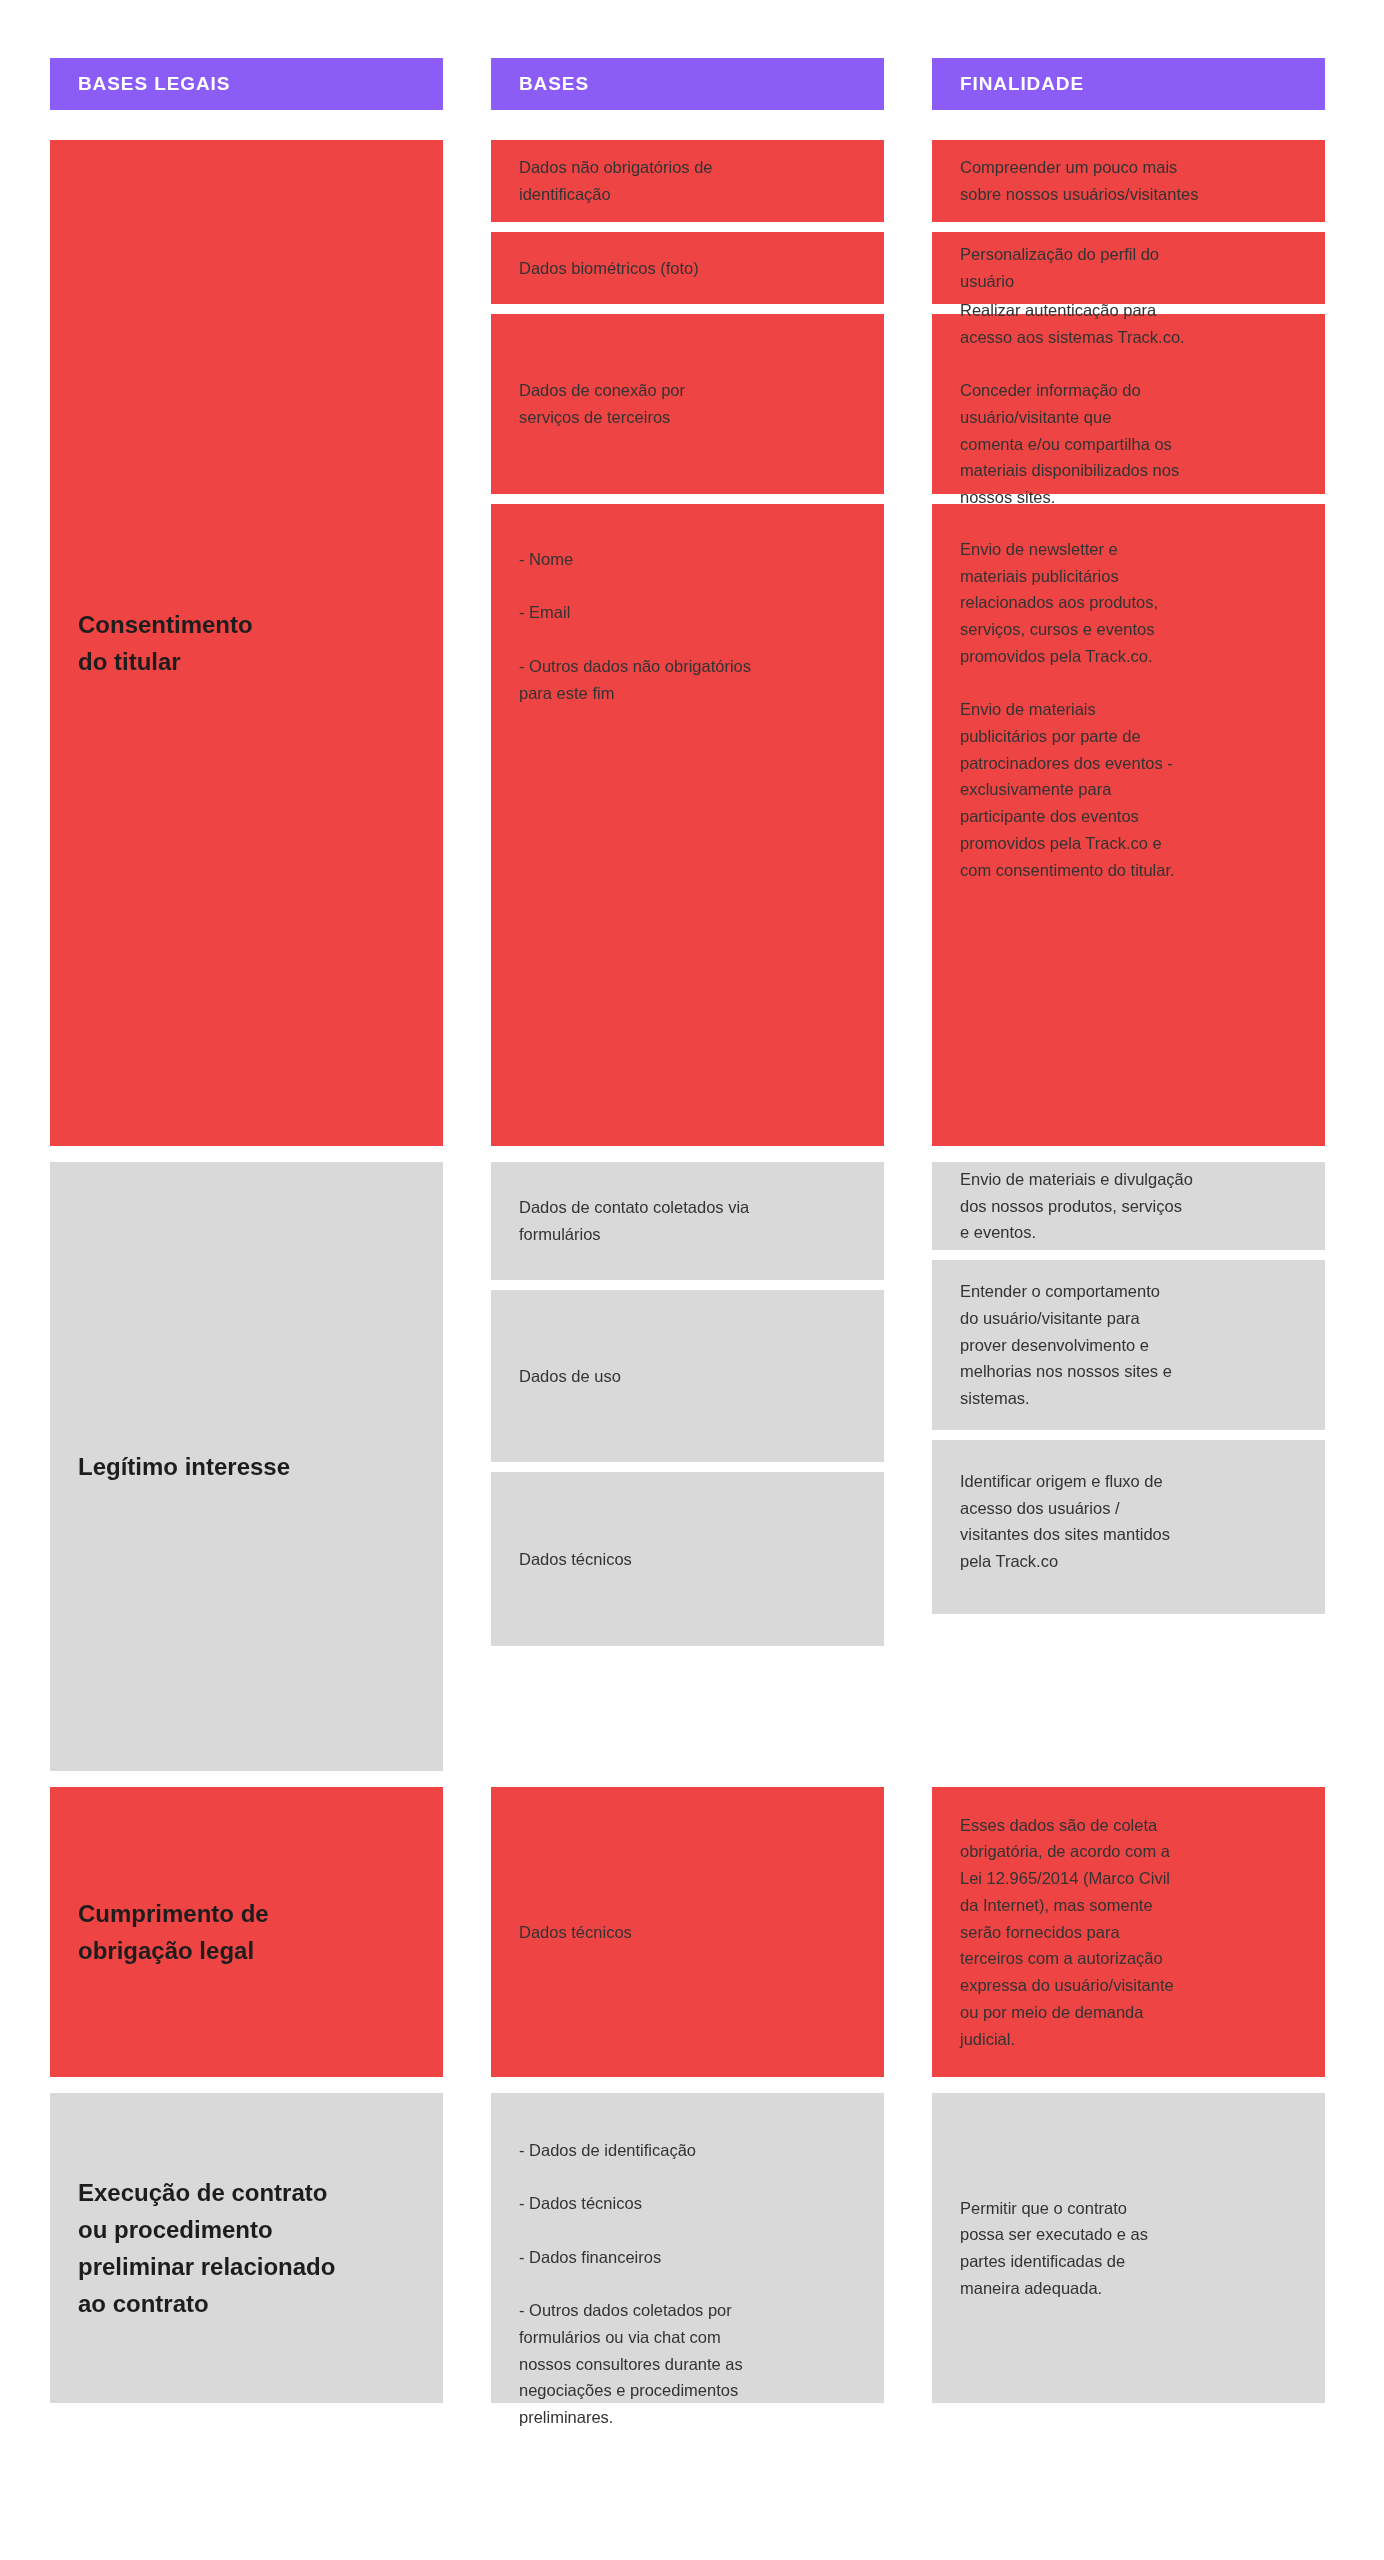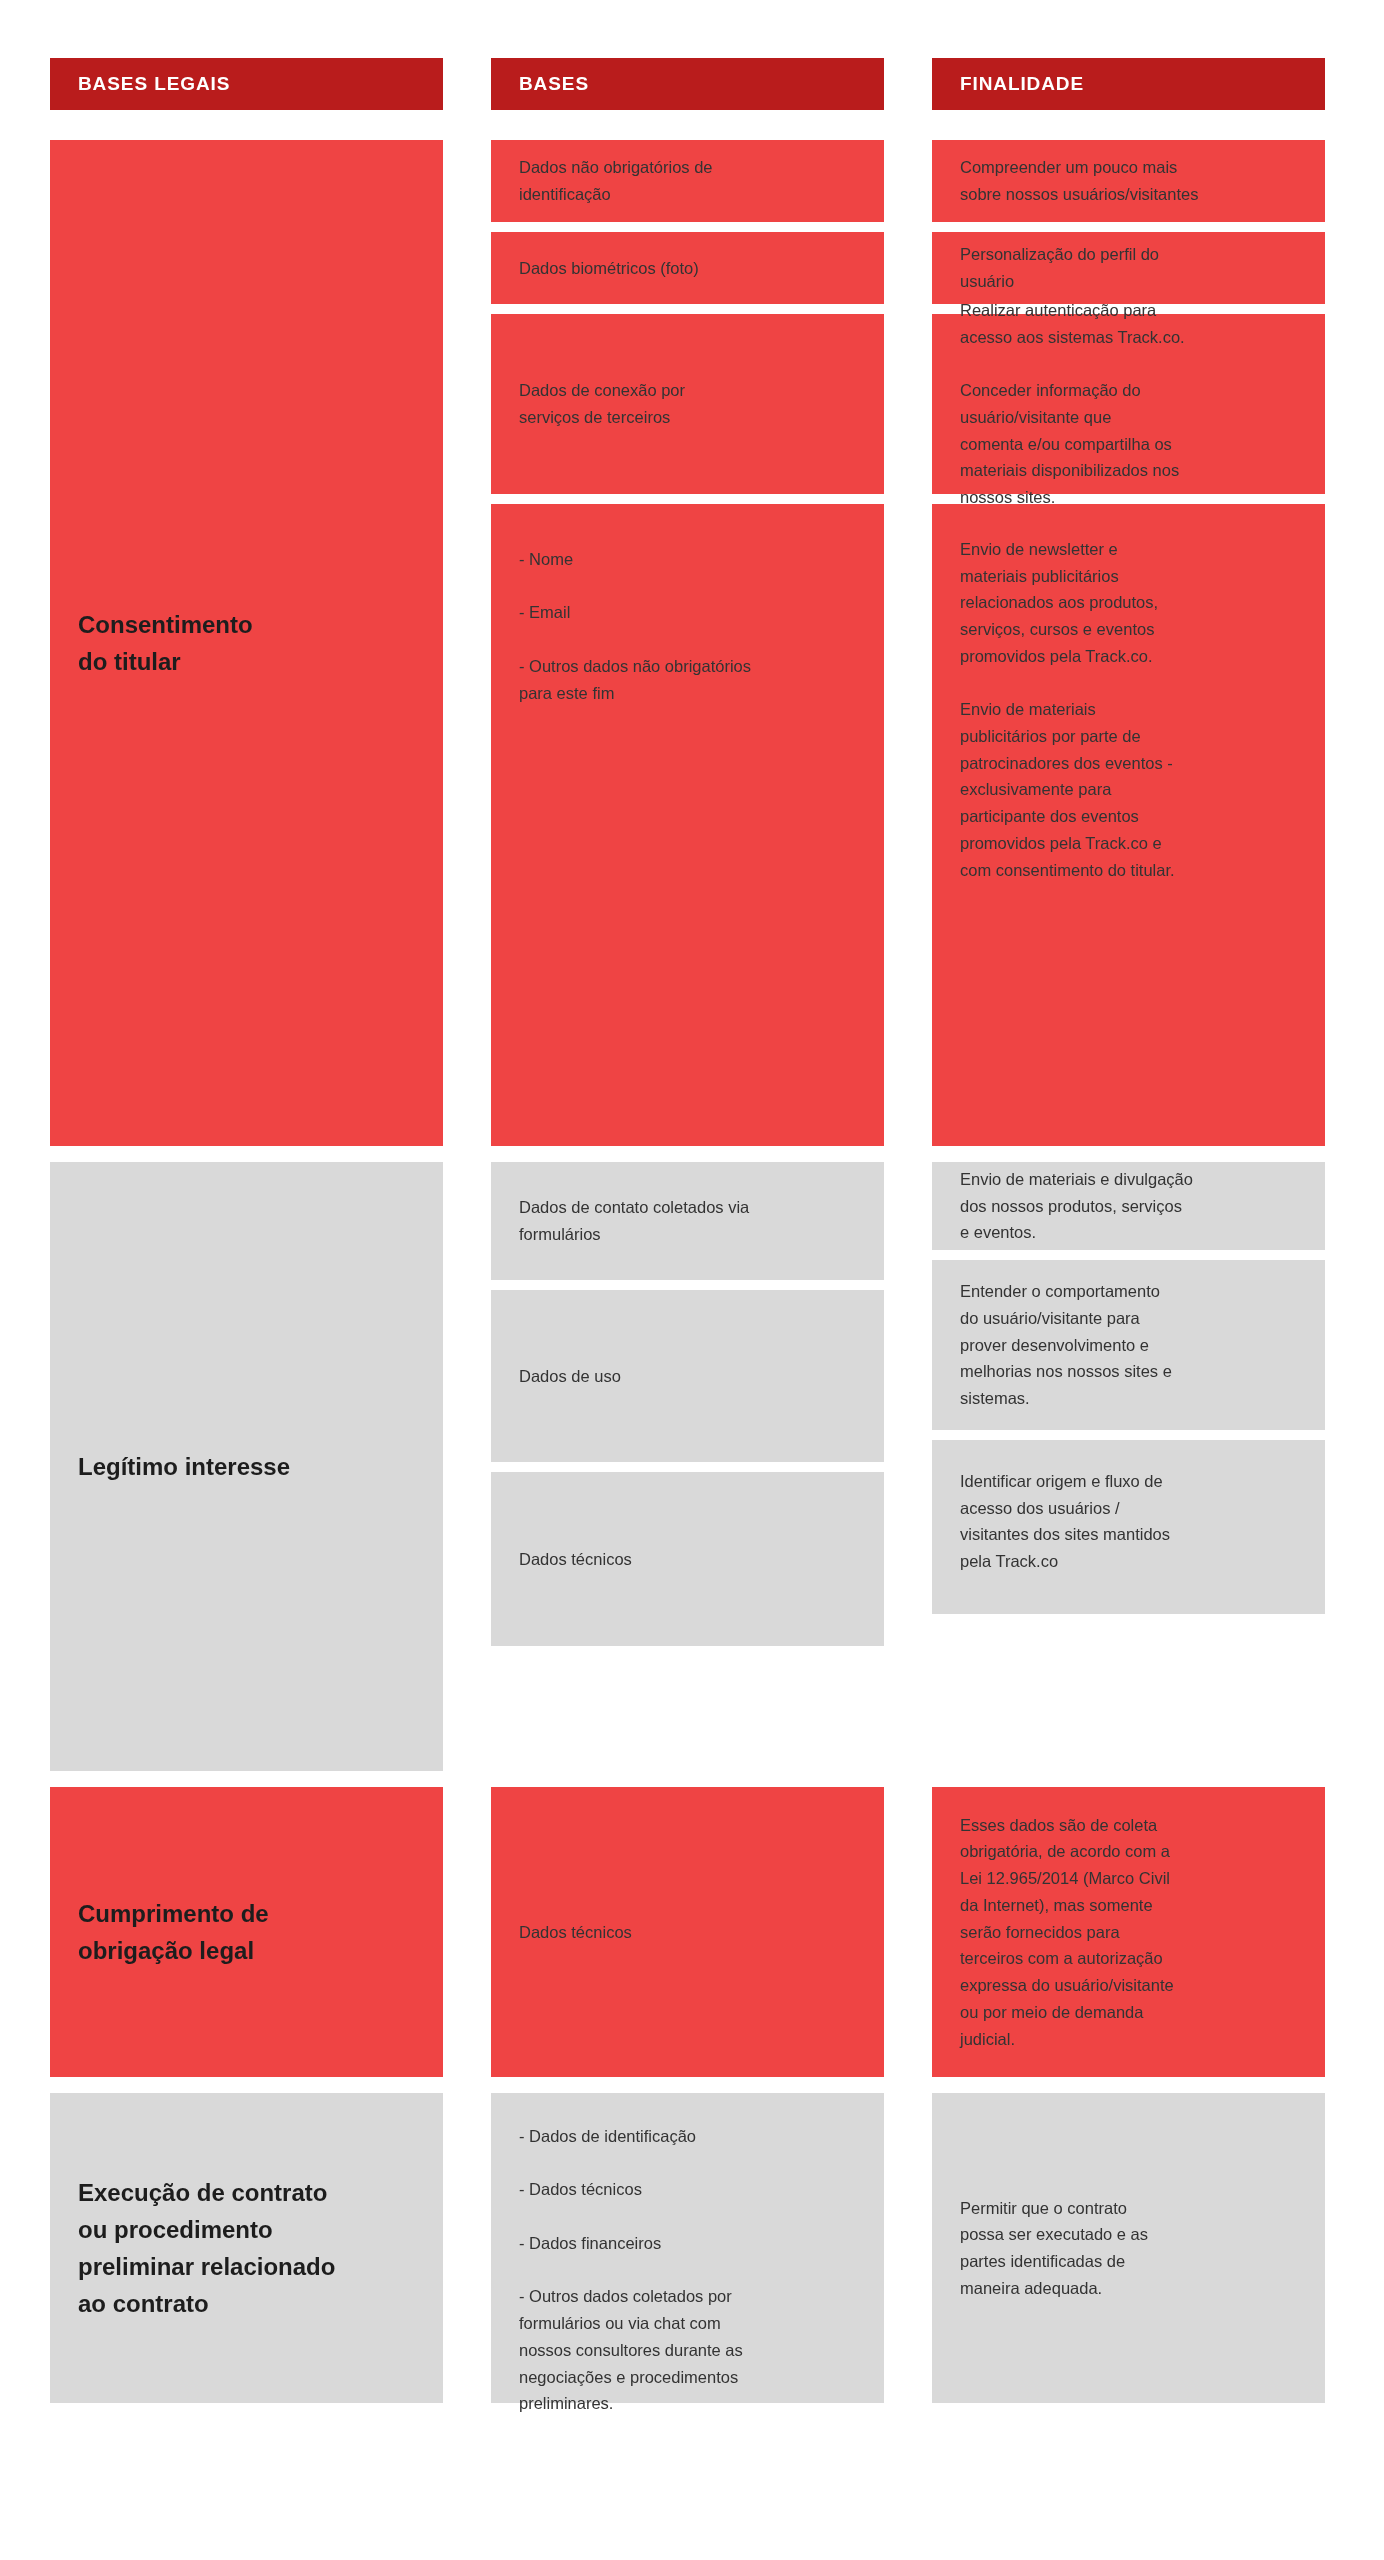--- a/index.html
+++ b/index.html
@@ -19,21 +19,21 @@
   }
 
   
   .header-row {
     display: flex;
     width: 1384px;
     padding: 0 50px 0 50px;
     gap: 48px;
   }
   .header-cell {
-    background: #b91c1c;
+    background: #8b5cf6;
     height: 52px;
     display: flex;
     align-items: center;
     padding-left: 28px;
     flex: 0 0 393px;
   }
   .header-cell .header-label {
     color: #ffffff;
     font-size: 19px;
     font-weight: bold;
@@ -229,21 +229,21 @@
   <div class="section shaded tight">
     <div class="col">
       <div class="cell label" style="height:310px">
         <span class="cell-text">Execução de contrato
 ou procedimento
 preliminar relacionado
 ao contrato</span>
       </div>
     </div>
     <div class="col">
-      <div class="cell" style="height:310px;align-items:center;padding-top:44px">
+      <div class="cell" style="height:310px;align-items:flex-start;padding-top:44px">
         <span class="cell-text">- Dados de identificação
 
 - Dados técnicos
 
 - Dados financeiros
 
 - Outros dados coletados por
 formulários ou via chat com
 nossos consultores durante as
 negociações e procedimentos

